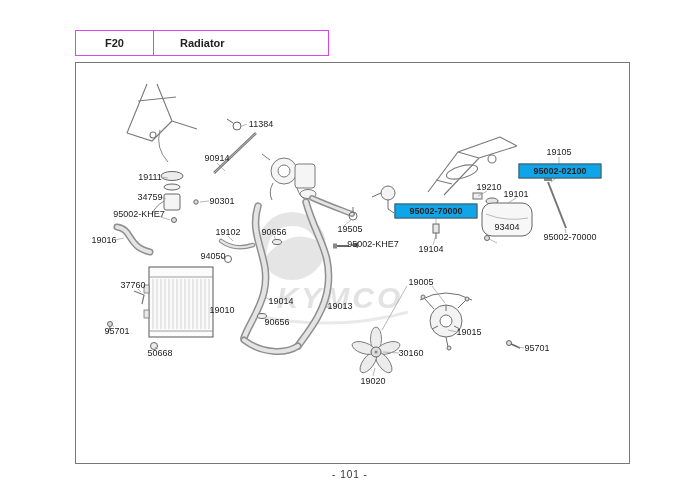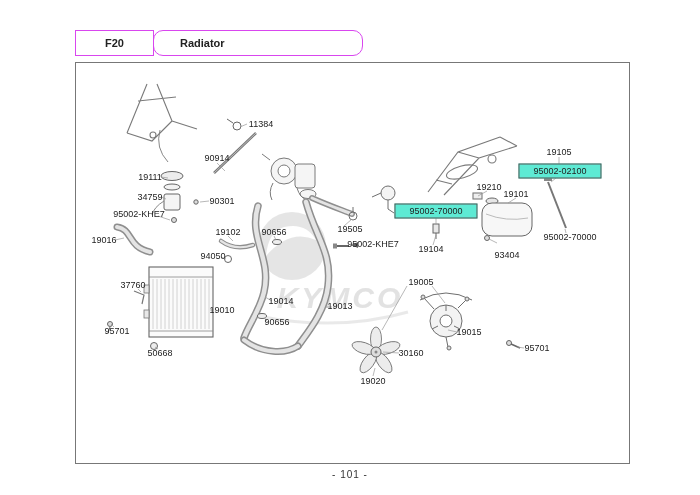--- a/index.html
+++ b/index.html
@@ -3,28 +3,28 @@
 <meta charset="utf-8">
 <style>
   html,body{margin:0;padding:0;background:#fff;}
   .sheet{
     position:relative;width:700px;height:495px;background:#fff;overflow:hidden;
     font-family:"Liberation Sans", sans-serif;color:#222;
   }
   .hdr{position:absolute;top:30px;left:75px;display:flex;}
   .hdr-cell{box-sizing:border-box;height:26px;border:1px solid #d946ef;display:flex;align-items:center;}
   .hdr-code{width:79px;justify-content:center;font-weight:bold;font-size:11px;}
-  .hdr-title{width:210px;margin-left:-1px;padding-left:26px;font-weight:bold;font-size:11px;border-radius:10px;}
+  .hdr-title{width:176px;margin-left:-1px;padding-left:26px;font-weight:bold;font-size:11px;}
   .frame{position:absolute;left:75px;top:62px;width:553px;height:400px;border:1px solid #777;}
   .art{position:absolute;left:0;top:0;width:700px;height:495px;pointer-events:none;}
   .lbl{
     position:absolute;transform:translate(-50%,-50%);
     font-size:9px;line-height:1;color:#222;white-space:nowrap;
   }
-  .lbl.boxed{border:1px solid #555;background:#5eead4;padding:2px 14px;}
+  .lbl.boxed{border:1px solid #555;background:#0ea5e9;padding:2px 14px;font-weight:bold;}
   .footer{
     position:absolute;left:0;top:469px;width:700px;text-align:center;
     font-size:10px;color:#333;letter-spacing:1px;
   }
 </style>
 </head>
 <body>
 
 <div class="sheet">
 
@@ -209,21 +209,21 @@
     <div class="lbl" style="left:104px;top:240px">19016</div>
     <div class="lbl" style="left:228px;top:232px">19102</div>
     <div class="lbl" style="left:274px;top:232px">90656</div>
     <div class="lbl" style="left:350px;top:229px">19505</div>
     <div class="lbl boxed" style="left:436px;top:211px">95002-70000</div>
     <div class="lbl" style="left:431px;top:249px">19104</div>
     <div class="lbl" style="left:489px;top:187px">19210</div>
     <div class="lbl" style="left:559px;top:152px">19105</div>
     <div class="lbl boxed" style="left:560px;top:171px">95002-02100</div>
     <div class="lbl" style="left:516px;top:194px">19101</div>
-    <div class="lbl" style="left:507px;top:255px">93404</div>
+    <div class="lbl" style="left:507px;top:227px">93404</div>
     <div class="lbl" style="left:570px;top:237px">95002-70000</div>
     <div class="lbl" style="left:373px;top:244px">95002-KHE7</div>
     <div class="lbl" style="left:213px;top:256px">94050</div>
     <div class="lbl" style="left:133px;top:285px">37760</div>
     <div class="lbl" style="left:222px;top:310px">19010</div>
     <div class="lbl" style="left:117px;top:331px">95701</div>
     <div class="lbl" style="left:160px;top:353px">50668</div>
     <div class="lbl" style="left:281px;top:301px">19014</div>
     <div class="lbl" style="left:277px;top:322px">90656</div>
     <div class="lbl" style="left:340px;top:306px">19013</div>

